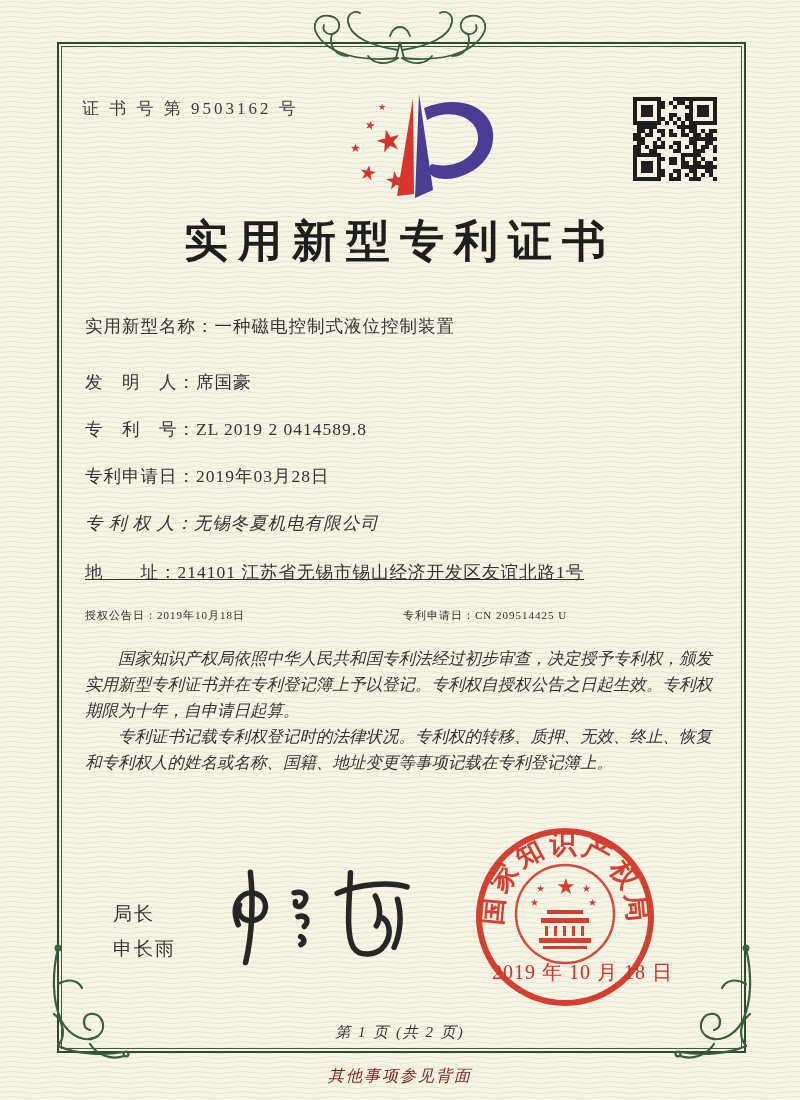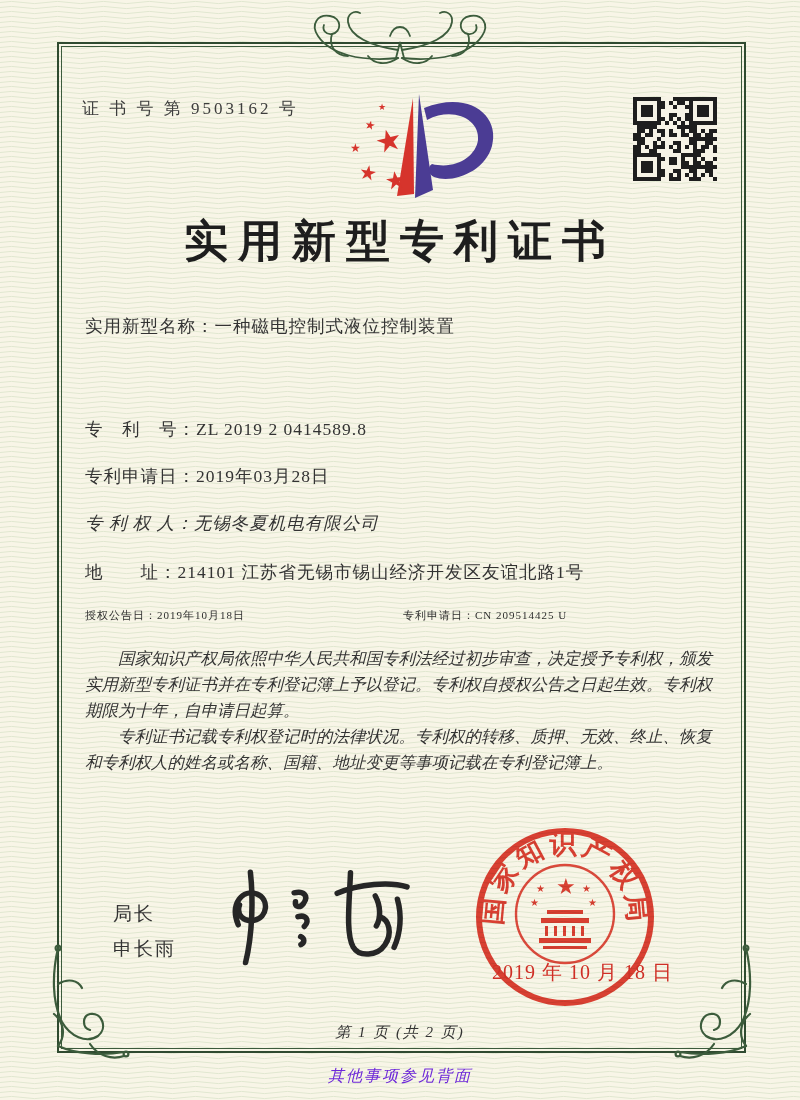--- a/index.html
+++ b/index.html
@@ -15,31 +15,31 @@
   .frame{position:absolute;left:57px;top:42px;width:689px;height:1011px;border:2.5px solid #2f4a30;z-index:1;box-sizing:border-box;}
   .frame-inner{position:absolute;left:2px;top:2px;right:2px;bottom:2px;border:1px solid #3c5a3c;}
   .ornament{position:absolute;z-index:2;}
   .content{position:absolute;z-index:3;}
   .cert-no{left:82px;top:97px;font-size:17px;letter-spacing:3px;color:#3d3d3d;}
   .logo{left:334px;top:84px;}
   .qr{left:633px;top:97px;width:84px;height:84px;display:grid;grid-template-columns:repeat(21,1fr);grid-template-rows:repeat(21,1fr);background:#f6f3e6;}
   .qr .d{background:#1e1e1e;}
   .title{left:0;top:212px;width:800px;text-align:center;font-size:44px;font-weight:bold;letter-spacing:10px;color:#1e1e1e;}
   .field{left:85px;font-size:17.5px;color:#333;letter-spacing:1px;white-space:nowrap;}
-  .f0{top:314px;} .f1{top:370px;} .f2{top:417px;} .f3{top:464px;} .f4{top:511px;font-style:italic;} .f5{top:560px;}
+  .f0{top:314px;} .f1{top:370px;} .f2{top:417px;} .f3{top:464px;} .f4{top:511px;font-style:italic;} .f5{top:560px;text-decoration:underline;}
   .grant-row{top:608px;left:85px;width:640px;font-size:11px;letter-spacing:1px;white-space:nowrap;}
   .grant-no{position:absolute;left:318px;top:0;}
   .paragraphs{left:85px;top:646px;width:638px;font-size:16.5px;line-height:26px;color:#333;font-style:italic;}
   .paragraphs p{margin:0;text-indent:2em;}
   .signer{left:113px;top:896px;font-size:19px;color:#333;line-height:35px;letter-spacing:2px;}
   .signature{left:200px;top:862px;}
   .seal{left:468px;top:822px;mix-blend-mode:multiply;opacity:.95;}
   .seal-date{left:492px;top:959px;font-size:20px;letter-spacing:1px;color:#cf2f26;z-index:4;white-space:nowrap;}
   .page-num{left:0;top:1023px;width:800px;text-align:center;font-size:15px;letter-spacing:2px;color:#333;font-style:italic;}
-  .back-note{left:0;top:1066px;width:800px;text-align:center;font-size:16px;font-style:italic;letter-spacing:2px;color:#6d28d9;}
+  .back-note{left:0;top:1066px;width:800px;text-align:center;font-size:16px;font-style:italic;letter-spacing:2px;color:#7f1d1d;}
 </style>
 </head>
 <body>
 
 <div class="page">
 
   <svg class="bg-pattern" width="800" height="1100">
     <defs>
       <pattern id="wave" width="46" height="5" patternUnits="userSpaceOnUse">
         <path d="M0 2.5 Q 11.5 0.3 23 2.5 T 46 2.5" fill="none" stroke="#c7d9b8" stroke-width="0.9"></path>
@@ -547,20 +547,21 @@
       <div class="d"></div>
       <div></div>
       <div></div>
       <div></div>
       <div class="d"></div>
     </div>
 
   <div class="content title">实用新型专利证书</div>
 
   <div class="content field f0"><span>实用新型名称：</span><span>一种磁电控制式液位控制装置</span></div>
+  <div class="content field f1"><span>发　明　人：</span><span>席国豪</span></div>
   <div class="content field f2"><span>专　利　号：</span><span>ZL 2019 2 0414589.8</span></div>
   <div class="content field f3"><span>专利申请日：</span><span>2019年03月28日</span></div>
   <div class="content field f4"><span>专 利 权 人：</span><span>无锡冬夏机电有限公司</span></div>
   <div class="content field f5"><span>地　　址：</span><span>214101 江苏省无锡市锡山经济开发区友谊北路1号</span></div>
 
   <div class="content grant-row">
     <span><span>授权公告日：</span><span>2019年10月18日</span></span>
     <span class="grant-no"><span>专利申请日：</span><span>CN 209514425 U</span></span>
   </div>
 

